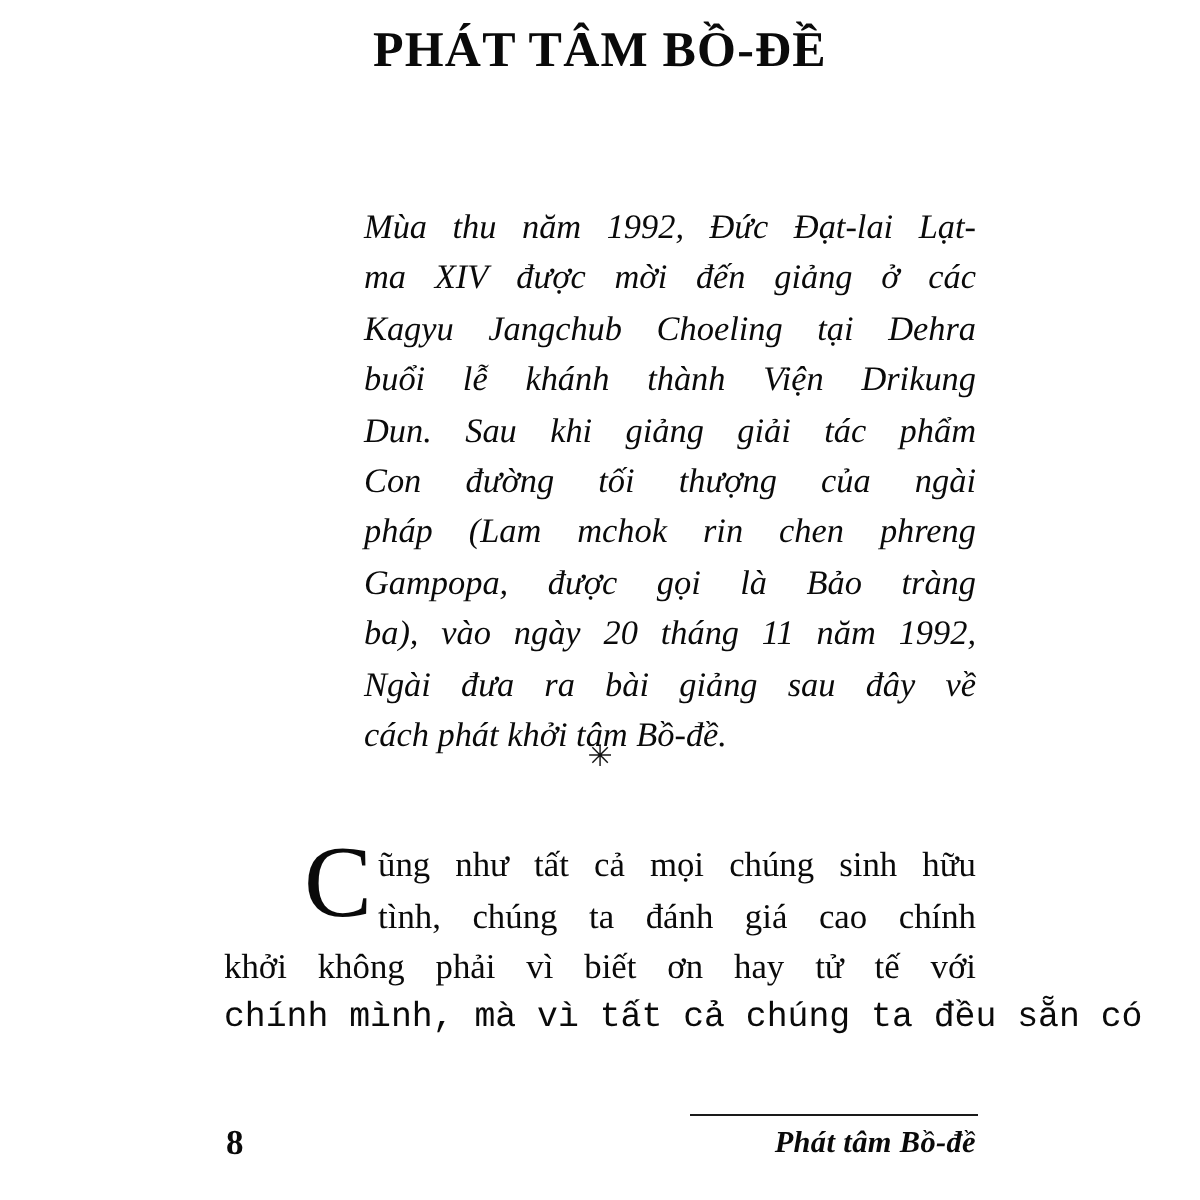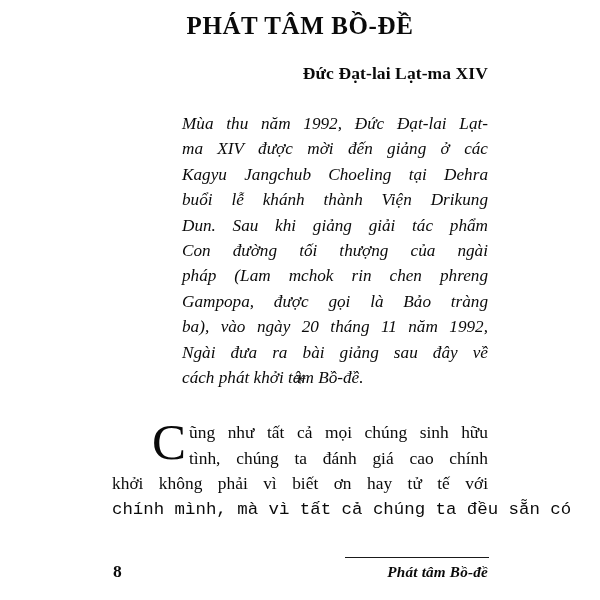--- a/index.html
+++ b/index.html
@@ -44,21 +44,21 @@
     font-weight: bold;
     font-size: 17.5px;
     letter-spacing: 0.1px;
     line-height: 1.15;
   }
 
   
   .intro {
     position: absolute;
     left: 182px;
-    top: 111px;
+    top: 101px;
     width: 306px;
     font-style: italic;
     font-size: 17.2px;
     line-height: 25.4px;
     text-align: justify;
     text-justify: inter-word;
   }
   .intro .ln {
     display: block;
     text-align: justify;
@@ -139,21 +139,20 @@
     letter-spacing: 0.2px;
   }
 </style>
 </head>
 <body>
 
 <div id="page">
 
   <div class="chapter-title">PHÁT TÂM BỒ-ĐỀ</div>
 
-  <div class="byline">Đức Đạt-lai Lạt-ma XIV</div>
 
   <div class="intro">
     <span class="ln">Mùa thu năm 1992, Đức Đạt-lai Lạt-</span>
     <span class="ln">ma XIV được mời đến giảng ở các</span>
     <span class="ln">Kagyu Jangchub Choeling tại Dehra</span>
     <span class="ln">buổi lễ khánh thành Viện Drikung</span>
     <span class="ln">Dun. Sau khi giảng giải tác phẩm</span>
     <span class="ln">Con đường tối thượng của ngài</span>
     <span class="ln">pháp (Lam mchok rin chen phreng</span>
     <span class="ln">Gampopa, được gọi là Bảo tràng</span>

